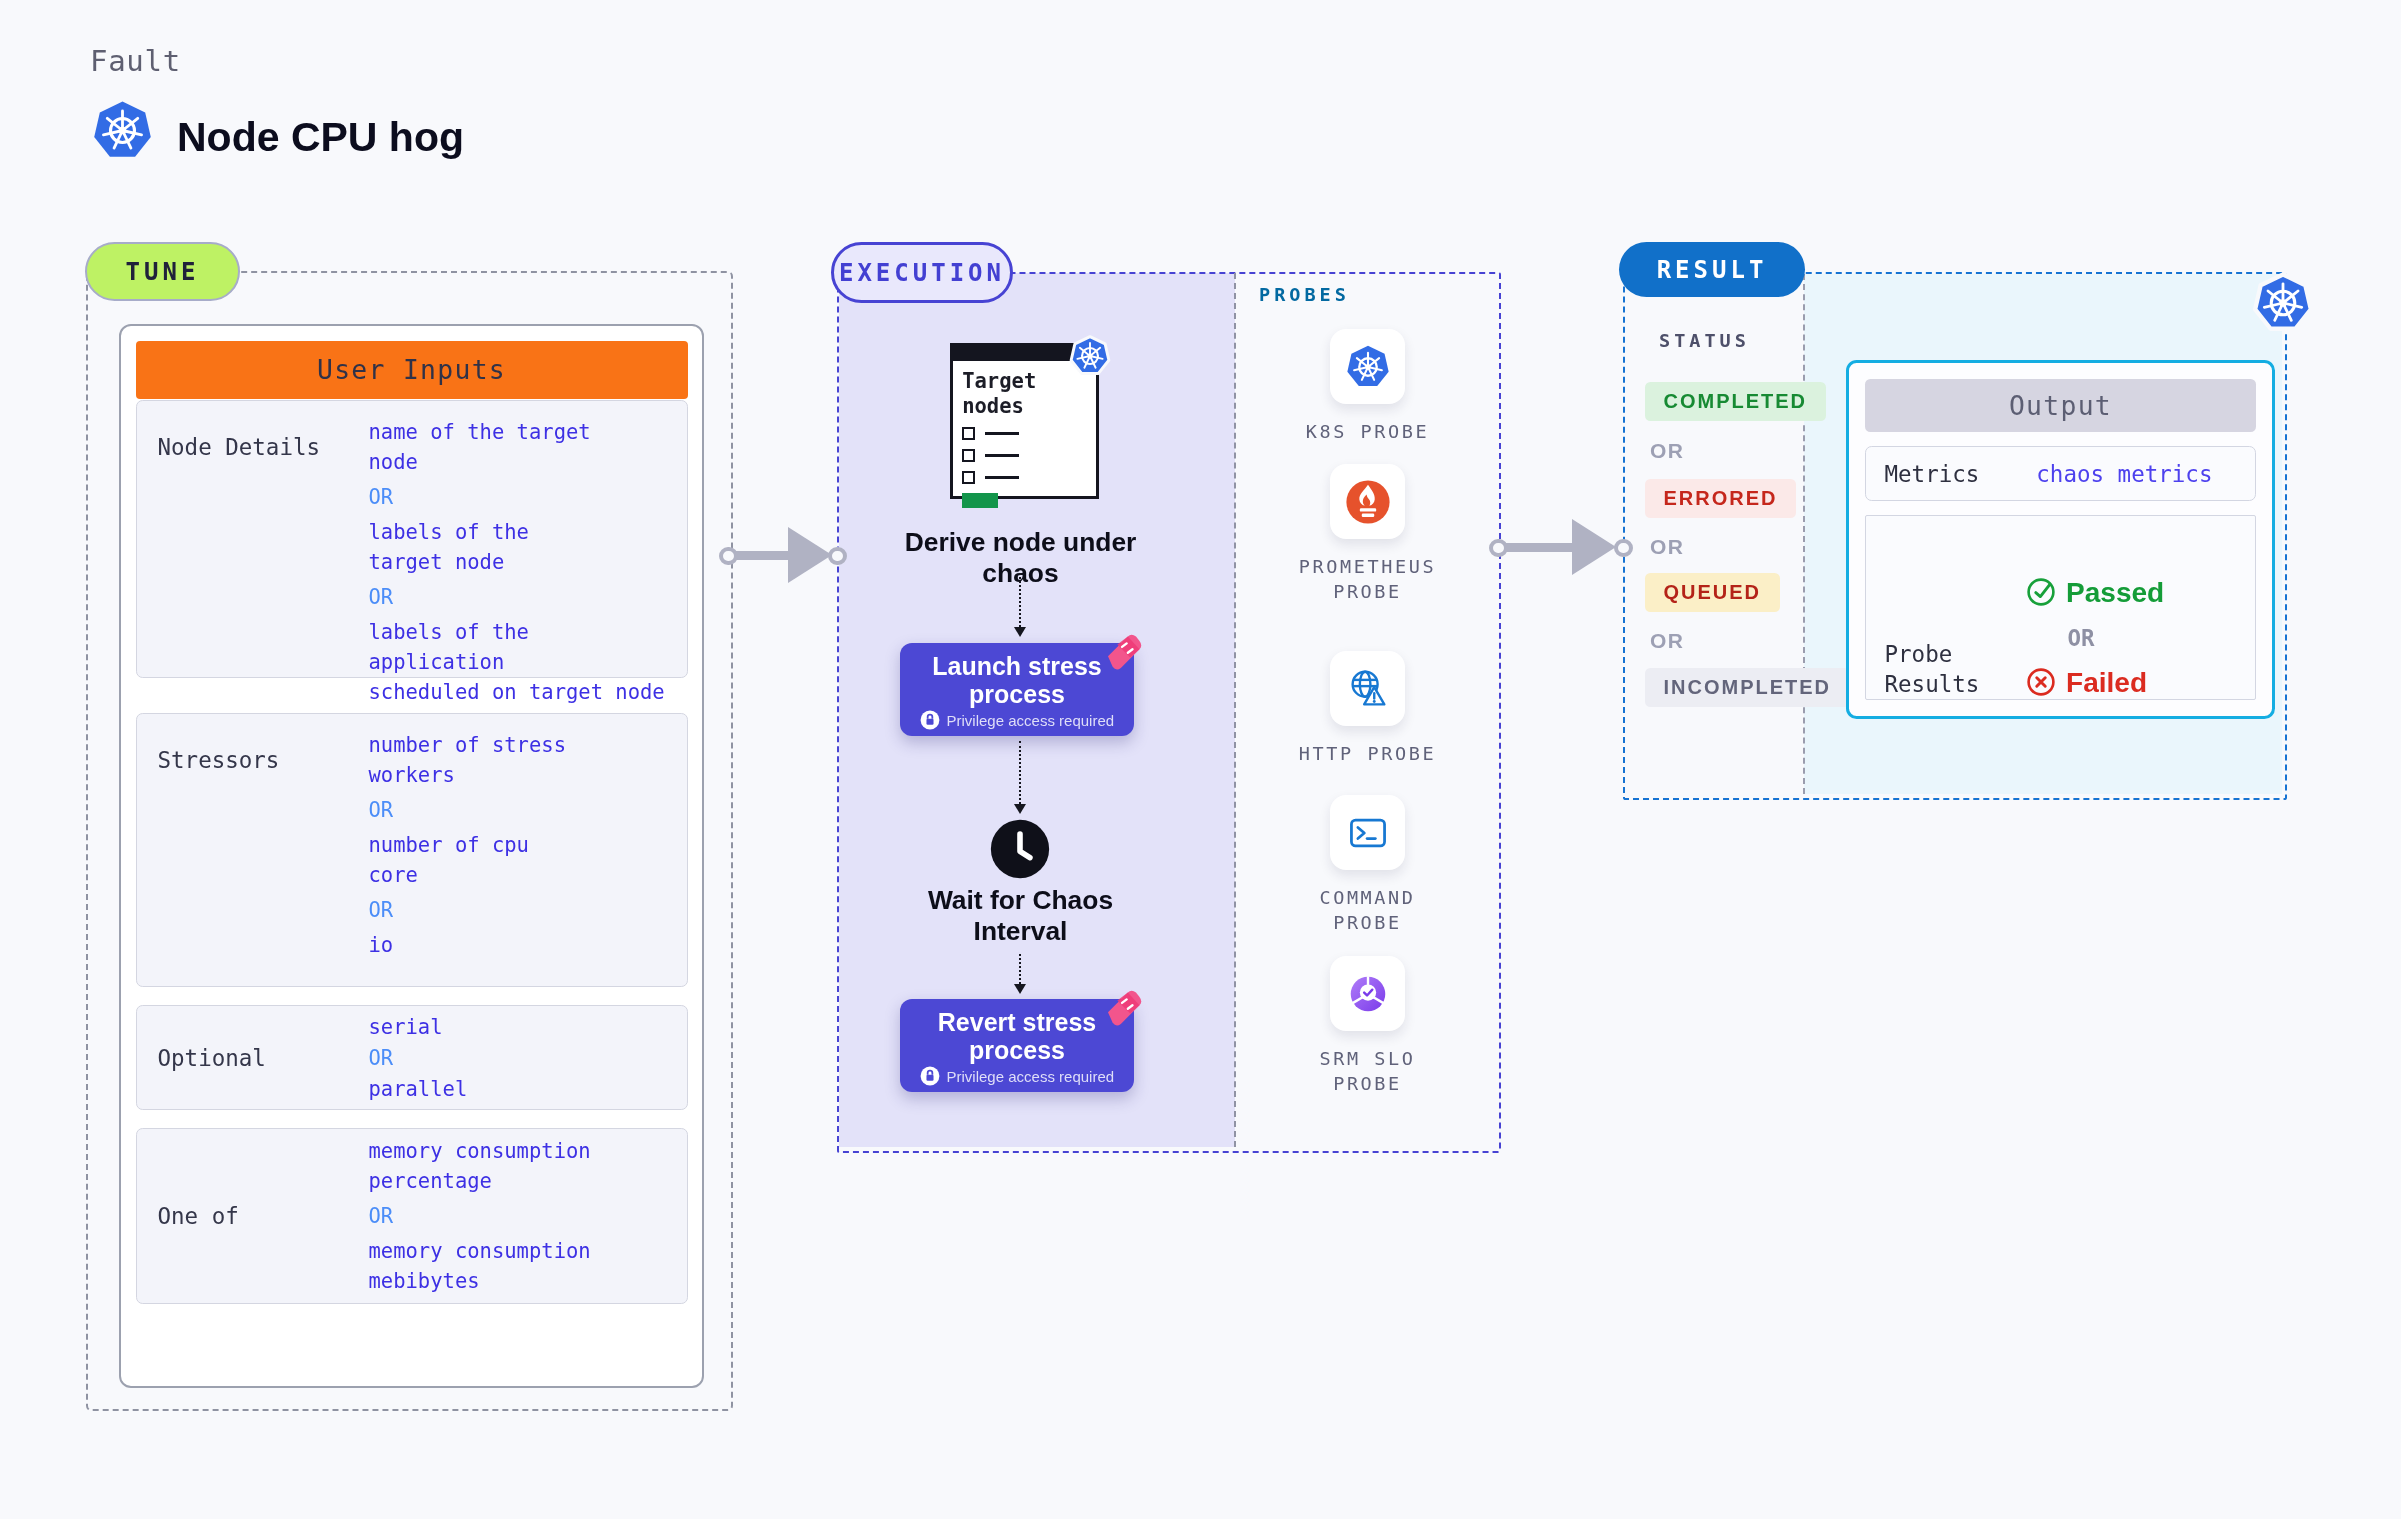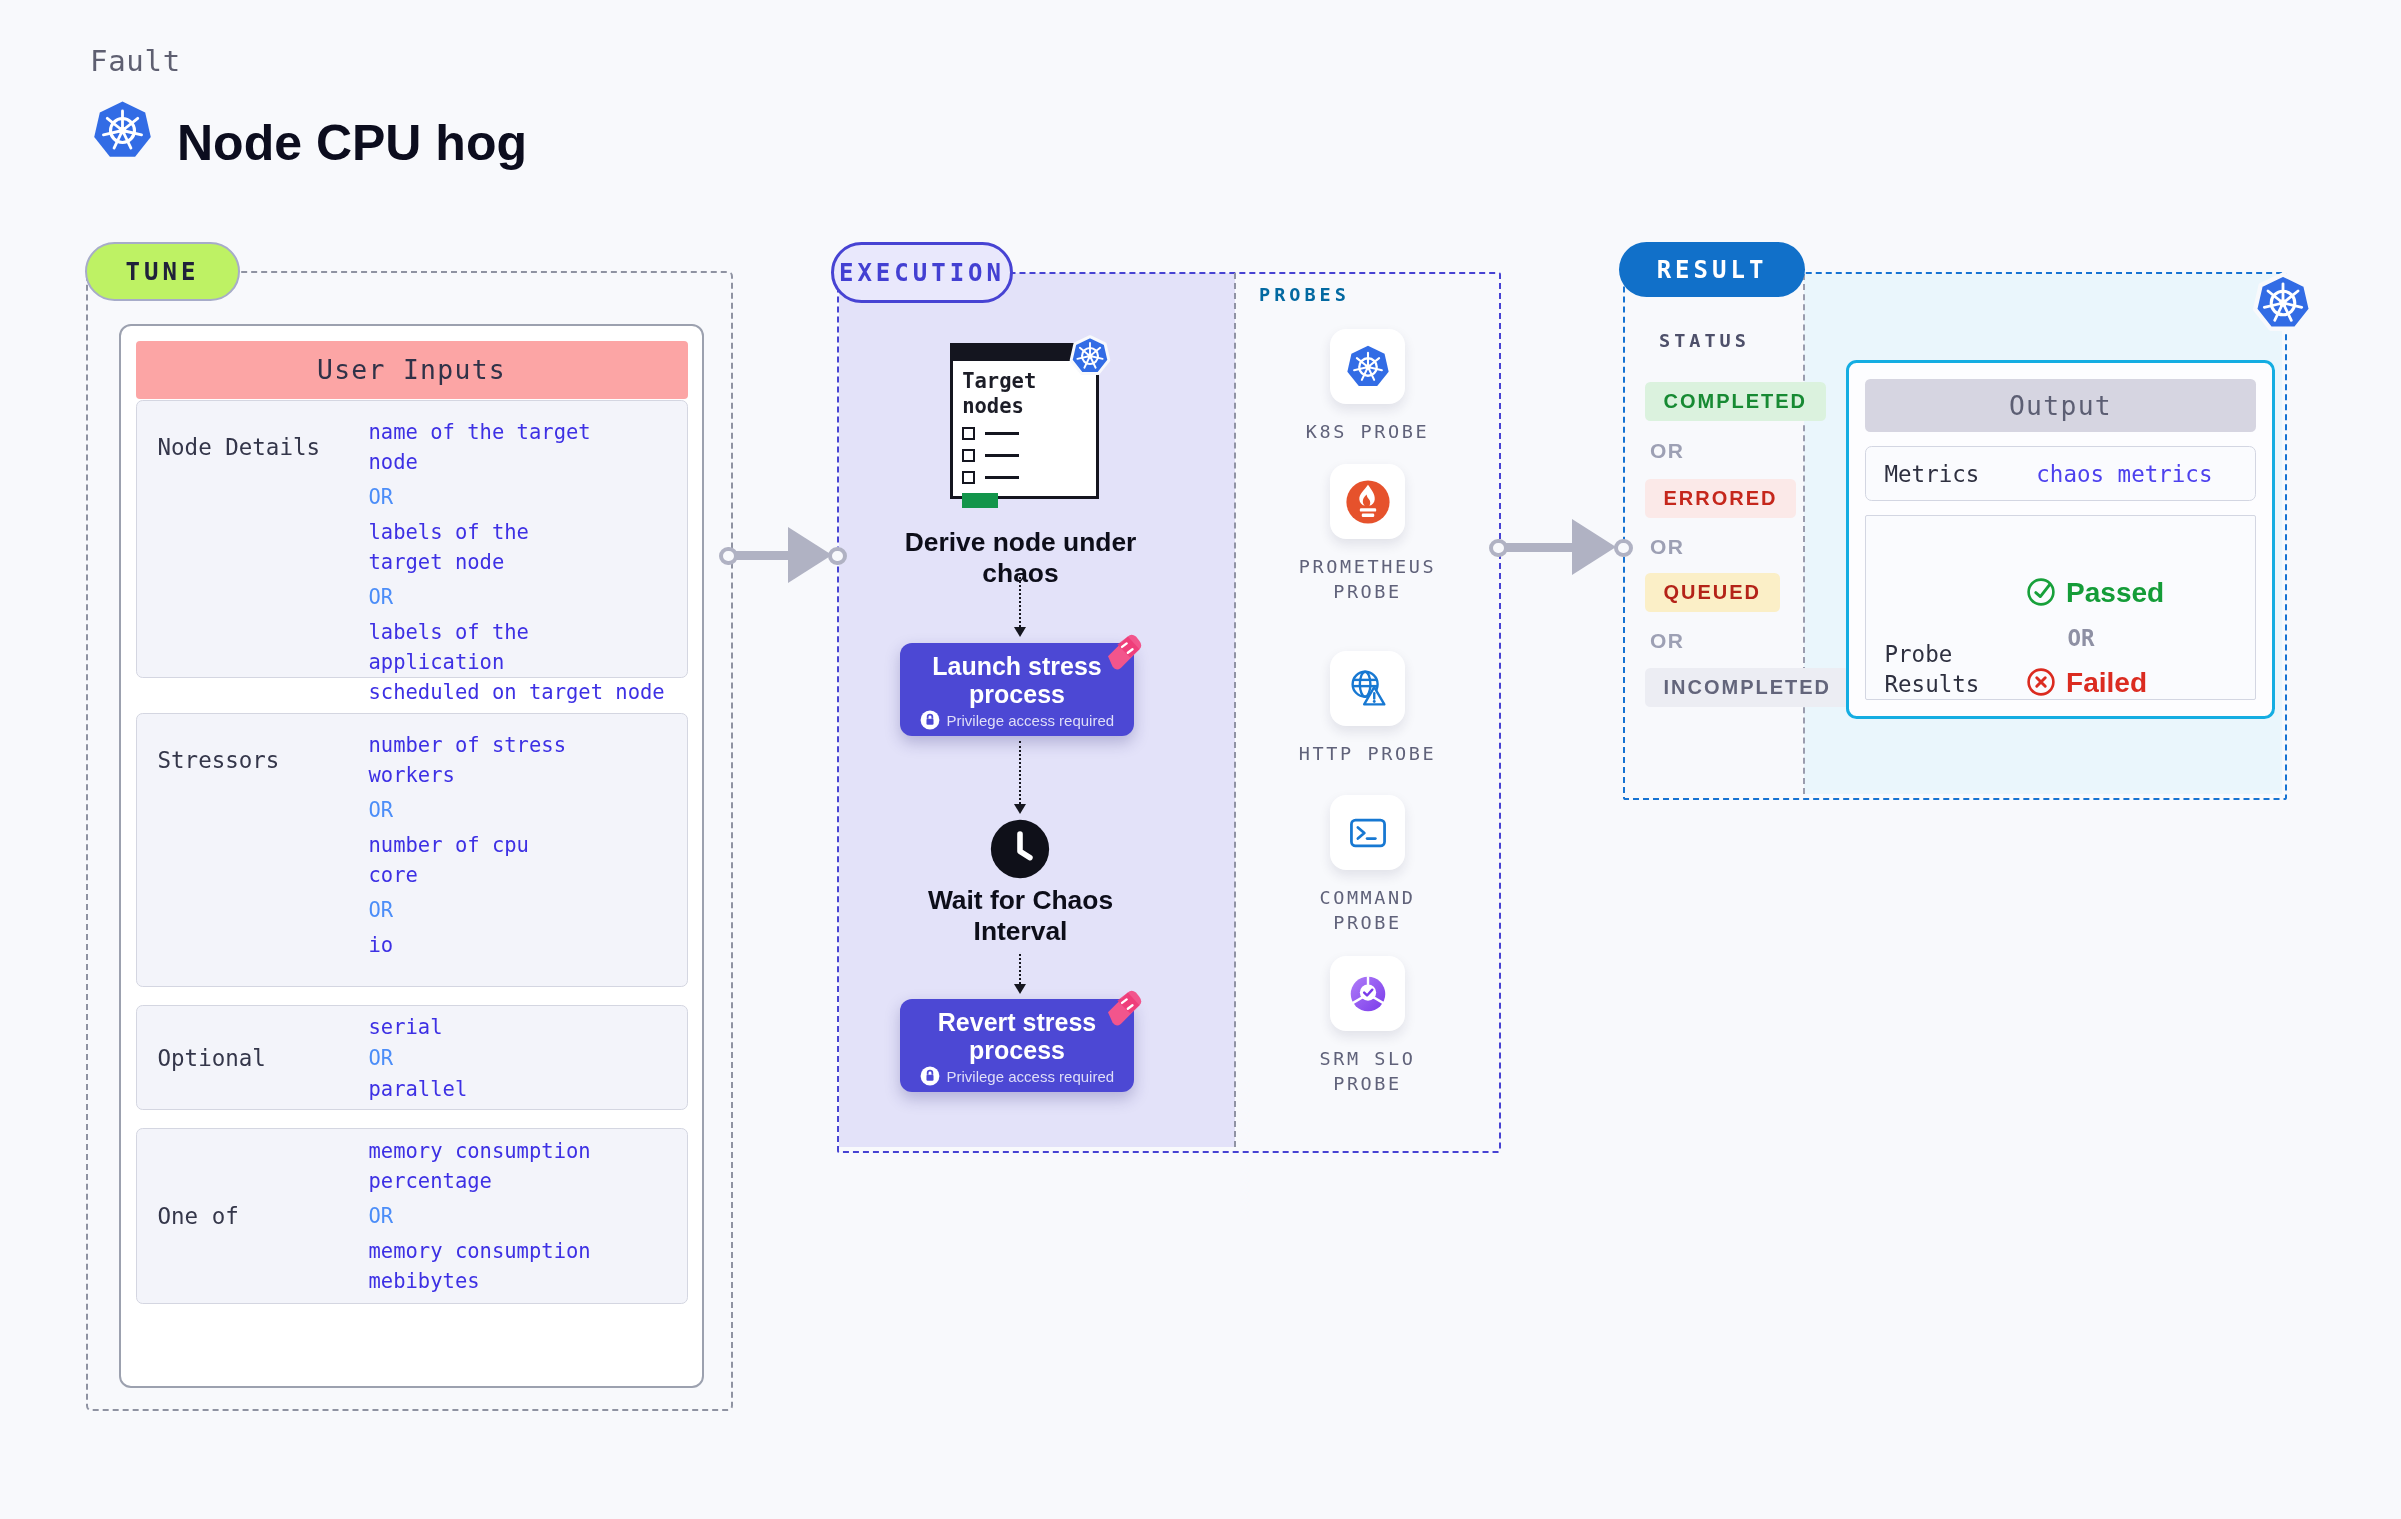--- a/index.html
+++ b/index.html
@@ -10,26 +10,26 @@
 
   
   .pill{position:absolute;display:flex;align-items:center;justify-content:center;
         border-radius:40px;font:700 24px "DejaVu Sans Mono",monospace;letter-spacing:4px;z-index:6;}
   .pill-tune{left:85px;top:242px;width:151px;height:55px;background:#bef264;border:2.6px solid #A7ACC9;color:#20213A;}
   .pill-exec{left:831px;top:242px;width:176px;height:55px;background:#E9E8FC;border:3.3px solid #4743D3;color:#4340D2;}
   .pill-result{left:1619px;top:242px;width:186px;height:55px;background:#1170C9;border:none;color:#FFFFFF;}
 
   
   .eyebrow{left:90px;top:44px;font-size:29px;color:#5E5F71;letter-spacing:0.7px;text-align:right;}
-  .page-title{left:177px;top:114px;font-size:50px;font-weight:700;color:#0C0D1E;}
+  .page-title{left:177px;top:114px;font-size:41px;font-weight:700;color:#0C0D1E;}
 
   
   .tune-box{left:86px;top:271px;width:643px;height:1136px;border:2px dashed #8F93A2;border-radius:5.3px;}
   .ui-card{left:119px;top:324px;width:581px;height:1060px;background:#fff;border:2.6px solid #9CA1AF;border-radius:12px;}
-  .ui-head{position:absolute;left:14.5px;right:14.5px;top:14.5px;height:58px;background:#fca5a5;border-radius:4px;
+  .ui-head{position:absolute;left:14.5px;right:14.5px;top:14.5px;height:58px;background:#f97316;border-radius:4px;
            display:flex;align-items:center;justify-content:center;font:400 26.4px "DejaVu Sans Mono",monospace;
            color:#303248;letter-spacing:1.3px;}
   .ui-row{position:absolute;left:14.5px;right:14.5px;background:#F3F4FA;border:1.3px solid #D4D6E1;border-radius:6.6px;display:flex;}
   .ui-row .lbl{width:211px;padding-left:21px;font:400 22.5px "DejaVu Sans Mono",monospace;color:#34364A;flex:0 0 auto;}
   .ui-row .vals{flex:1;display:flex;flex-direction:column;justify-content:center;padding:16px 10.6px 16px 0;}
   .row-top{align-items:flex-start;}
   .row-top .lbl{padding-top:33px;}
   .row-mid{align-items:center;}
   .vline{white-space:pre-line;font:400 20.5px "DejaVu Sans Mono",monospace;line-height:30px;color:#3D30E4;}
   .orline{font:400 20.5px "DejaVu Sans Mono",monospace;color:#4B8DF8;margin:8px 0;}

